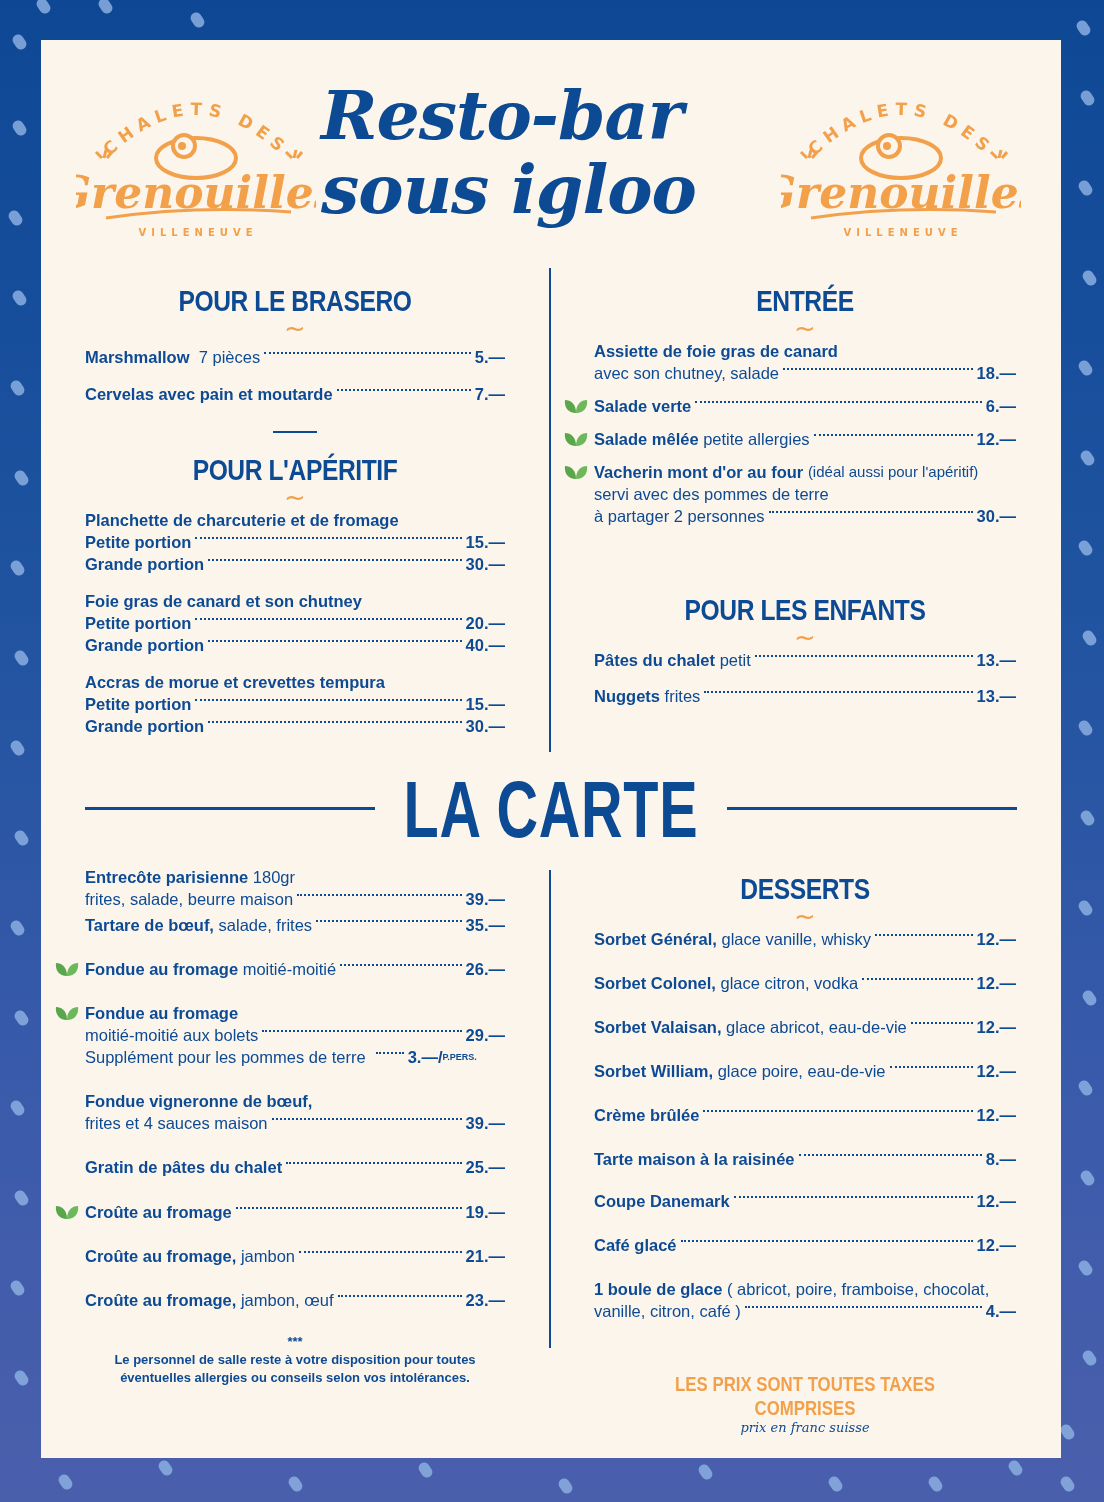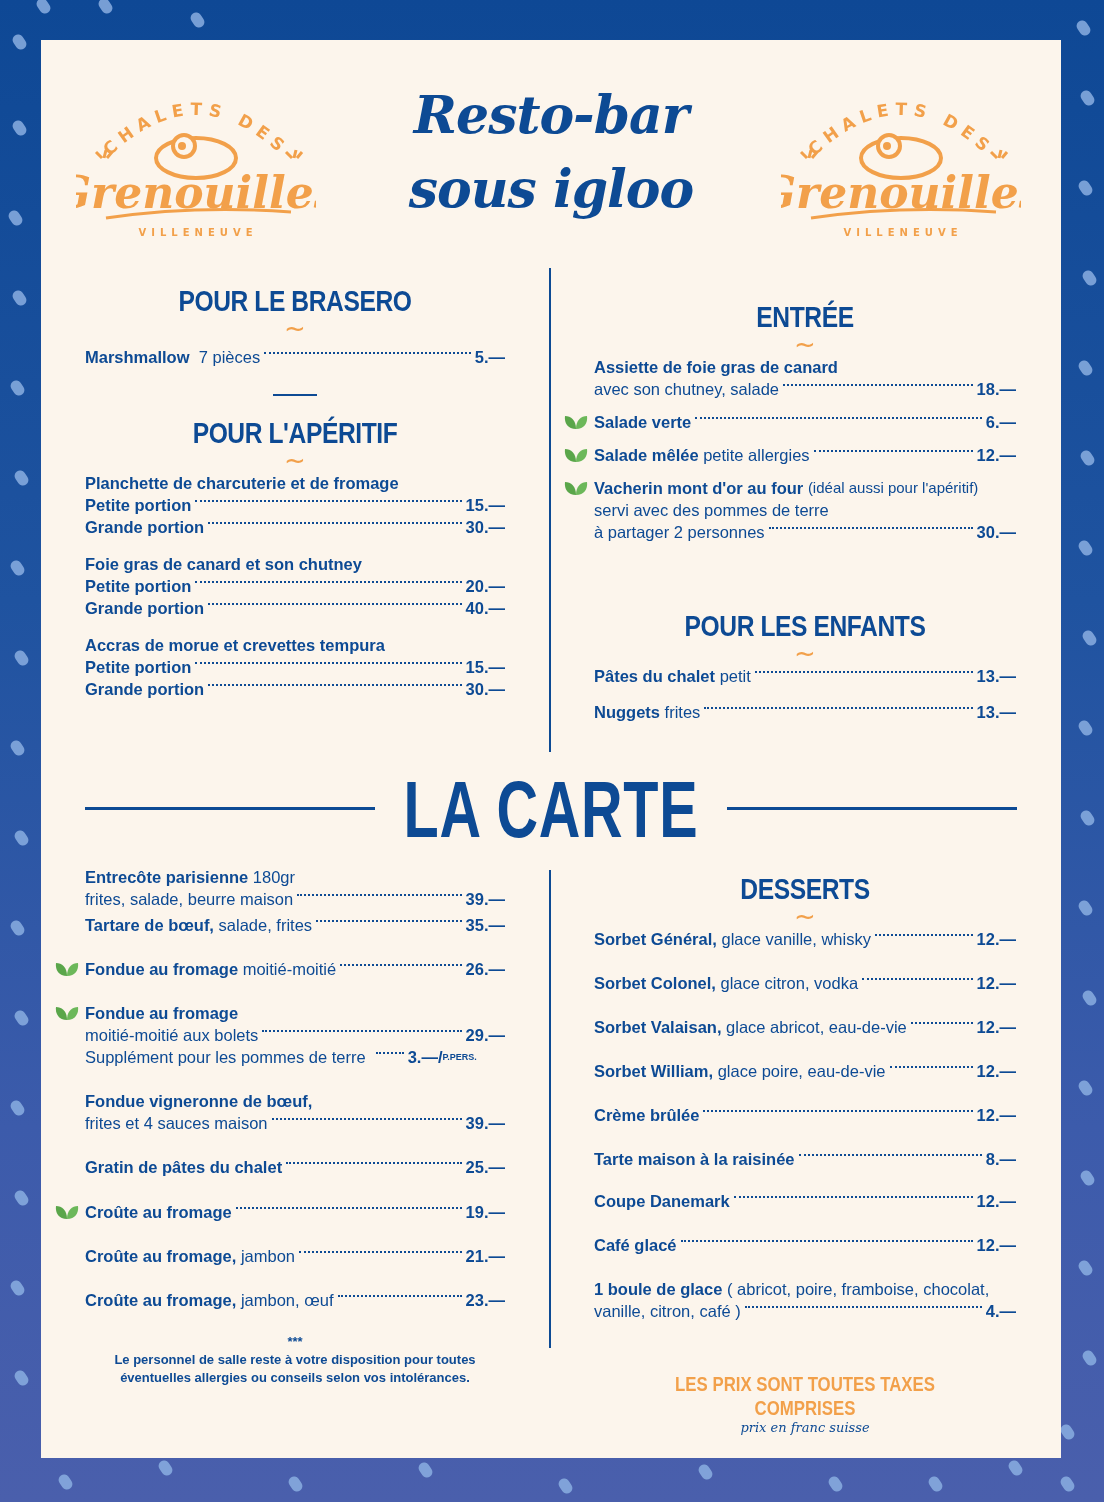--- a/index.html
+++ b/index.html
@@ -16,23 +16,23 @@
   }
   .card {
     position: absolute; left: 41px; top: 40px; width: 1020px; height: 1418px;
     background: #fcf5ec; color: #0d4a94;
   }
   .logo { position: absolute; top: 40px; width: 240px; height: 160px; }
   .logo svg { width: 100%; height: 100%; }
   .logo-left { left: 35px; }
   .logo-right { left: 740px; }
   .title {
-    position: absolute; left: 280px; top: 38px; width: 460px; text-align: center;
+    position: absolute; left: 280px; top: 38px; width: 460px; 
     font-family: "DejaVu Serif", serif; font-style: italic; font-weight: bold;
-    font-size: 52px; line-height: 74px; color: #0d4a94; letter-spacing: -1px;
+    font-size: 68px; line-height: 74px; color: #0d4a94; letter-spacing: -1px;
   }
   .vline { position: absolute; width: 2px; background: #0d4a94; }
   .col { position: absolute; }
   .sec-head {
     text-align: center; font-family: "Liberation Sans", sans-serif; font-weight: bold;
     font-size: 30px; letter-spacing: -0.5px; color: #0d4a94; transform: scaleX(0.82);
     line-height: 34px;
   }
   .sub-script {
     text-align: center; font-family: "DejaVu Serif", serif; font-style: italic;
@@ -160,20 +160,27 @@
   <div class="vline" style="left:508px;top:228px;height:484px"></div>
   <div class="vline" style="left:508px;top:830px;height:478px"></div>
 
   <div class="col" style="left:44px;top:244px;width:420px">
     <div class="sec-head">POUR LE BRASERO</div>
     <div class="tilde">~</div>
 
     <div class="item" style="margin-top:6px">
       <div class="row"><span class="b">Marshmallow</span>&nbsp;&nbsp;<span>7 pièces</span><span class="lead"></span><span class="price">5.—</span></div>
     </div>
+    <div class="item" style="margin-top:15px">
+      <div class="row">
+          <span class="b">Cervelas avec pain et moutarde</span>
+          <span class="lead"></span>
+          <span class="price">7.—</span>
+        </div>
+    </div>
 
     <div class="short-rule" style="margin-top:26px"></div>
 
     <div class="sec-head" style="margin-top:20px">POUR L'APÉRITIF</div>
     <div class="tilde">~</div>
 
     <div class="item">
       <div class="row">
           <span class="b">Planchette de charcuterie et de fromage</span>
         </div>
@@ -213,21 +220,21 @@
           <span class="price">15.—</span>
         </div>
       <div class="row">
           <span class="b">Grande portion</span>
           <span class="lead"></span>
           <span class="price">30.—</span>
         </div>
     </div>
   </div>
 
-  <div class="col" style="left:553px;top:260px;width:422px">
+  <div class="col" style="left:553px;top:244px;width:422px">
     <div class="sec-head">ENTRÉE</div>
     <div class="tilde">~</div>
 
     <div class="item" style="margin-top:0">
       <div class="row">
           <span class="b">Assiette de foie gras de canard</span>
         </div>
       <div class="row">
           <span>avec son chutney, salade</span>
           <span class="lead"></span>

